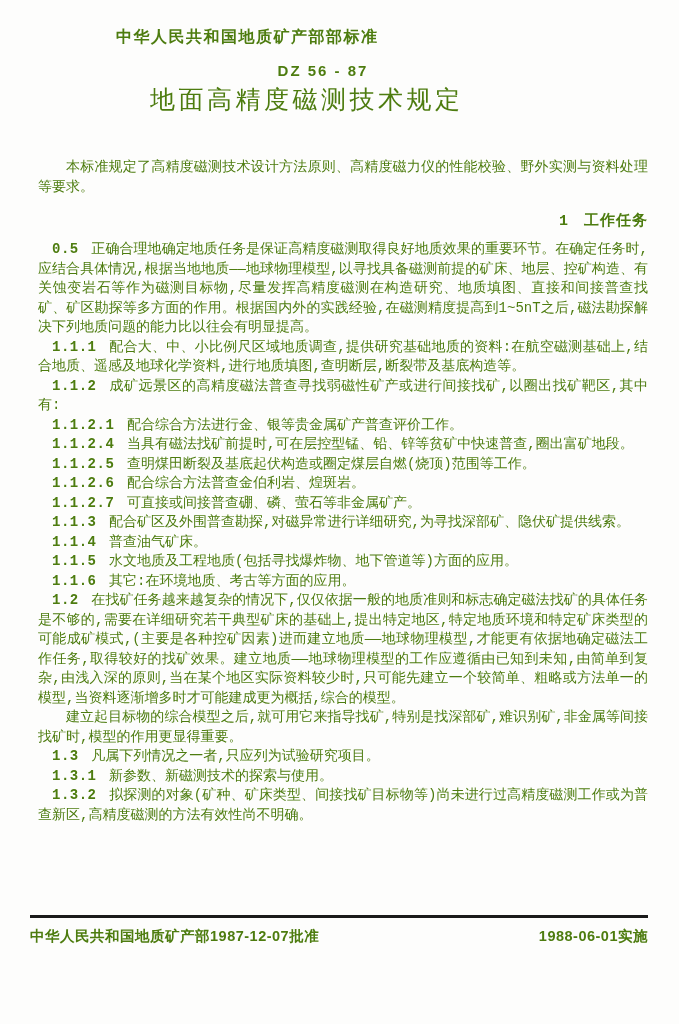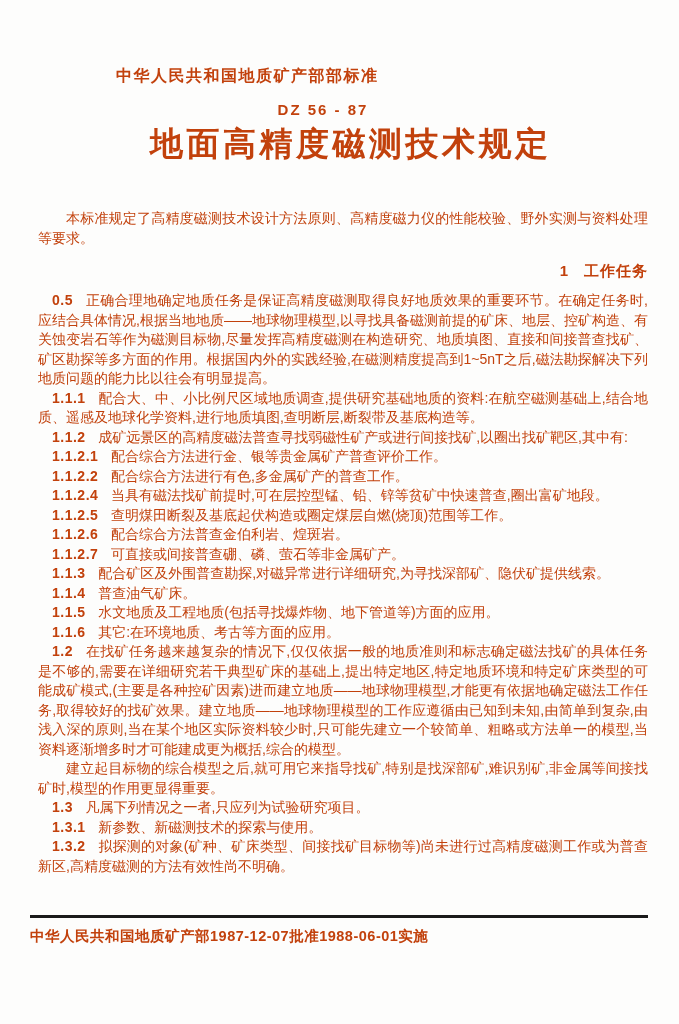--- a/index.html
+++ b/index.html
@@ -2,48 +2,48 @@
 <html lang="zh"><head>
 <meta charset="utf-8">
 <style>
   html,body{margin:0;padding:0;background:#e8e8e4;}
   .page{
     position:relative;
     width:679px;height:1024px;
     margin:0 auto;
     background:#fdfdfc;
     box-sizing:border-box;
-    padding:66px 31px 0 38px;
+    padding:27px 31px 0 38px;
     font-family:"Liberation Sans","DejaVu Sans",sans-serif;
-    color:#c2410c;
+    color:#4d7c0f;
     overflow:hidden;
   }
   
   .std-label{
     margin-left:78px;
     font-size:16px;
     font-weight:bold;
     letter-spacing:1.5px;
   }
   .std-code{
     margin-top:14px;
     margin-right:40px;
     text-align:center;
     font-size:15px;
     font-weight:bold;
     letter-spacing:2px;
   }
   .doc-title{
     margin:4px 0 0 112px;
-    font-size:33px;
-    font-weight:bold;
+    font-size:25px;
+    font-weight:normal;
     letter-spacing:3.5px;
   }
   
-  .body-text{margin-top:42px;}
+  .body-text{margin-top:42px;font-family:Liberation Mono, monospace;}
   p{margin:0;font-size:14px;line-height:19.5px;text-align:justify;}
   p.intro{text-indent:2em;}
   .sec-heading{
     margin:14px 0 10px 6px;
     font-size:15px;
     font-weight:bold;
     letter-spacing:1px;
     text-align:right;
   }
   .sec-heading .sec-num{margin-right:1em;}
@@ -53,20 +53,21 @@
   
   .doc-footer{
     position:absolute;
     left:30px;right:31px;
     top:915px;
   }
   .rule{height:3px;background:#1a1a1a;}
   .foot-row{
     margin-top:9px;
     display:flex;
+    justify-content:space-between;
     font-size:14.5px;
     font-weight:bold;
     letter-spacing:0.5px;
   }
 </style>
 </head>
 <body>
 
 <div class="page">
 
@@ -85,21 +86,20 @@
 
     <div id="clauses">
   <p class="clause"><span class="num">0.5</span><span class="txt">正确合理地确定地质任务是保证高精度磁测取得良好地质效果的重要环节。在确定任务时,应结合具体情况,根据当地地质——地球物理模型,以寻找具备磁测前提的矿床、地层、控矿构造、有关蚀变岩石等作为磁测目标物,尽量发挥高精度磁测在构造研究、地质填图、直接和间接普查找矿、矿区勘探等多方面的作用。根据国内外的实践经验,在磁测精度提高到1~5nT之后,磁法勘探解决下列地质问题的能力比以往会有明显提高。</span></p>
 
   <p class="clause"><span class="num">1.1.1</span><span class="txt">配合大、中、小比例尺区域地质调查,提供研究基础地质的资料:在航空磁测基础上,结合地质、遥感及地球化学资料,进行地质填图,查明断层,断裂带及基底构造等。</span></p>
 
   <p class="clause"><span class="num">1.1.2</span><span class="txt">成矿远景区的高精度磁法普查寻找弱磁性矿产或进行间接找矿,以圈出找矿靶区,其中有:</span></p>
 
   <p class="clause"><span class="num">1.1.2.1</span><span class="txt">配合综合方法进行金、银等贵金属矿产普查评价工作。</span></p>
 
-  <p class="clause"><span class="num">1.1.2.2</span><span class="txt">配合综合方法进行有色,多金属矿产的普查工作。</span></p>
 
 
   <p class="clause"><span class="num">1.1.2.4</span><span class="txt">当具有磁法找矿前提时,可在层控型锰、铅、锌等贫矿中快速普查,圈出富矿地段。</span></p>
 
   <p class="clause"><span class="num">1.1.2.5</span><span class="txt">查明煤田断裂及基底起伏构造或圈定煤层自燃(烧顶)范围等工作。</span></p>
 
   <p class="clause"><span class="num">1.1.2.6</span><span class="txt">配合综合方法普查金伯利岩、煌斑岩。</span></p>
 
   <p class="clause"><span class="num">1.1.2.7</span><span class="txt">可直接或间接普查硼、磷、萤石等非金属矿产。</span></p>
 

